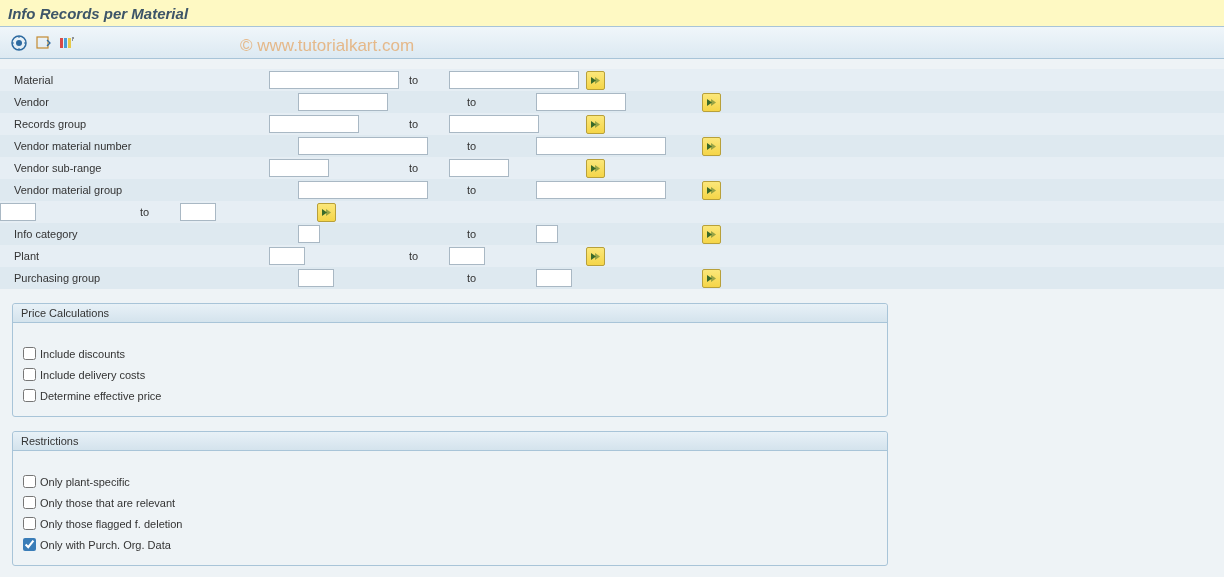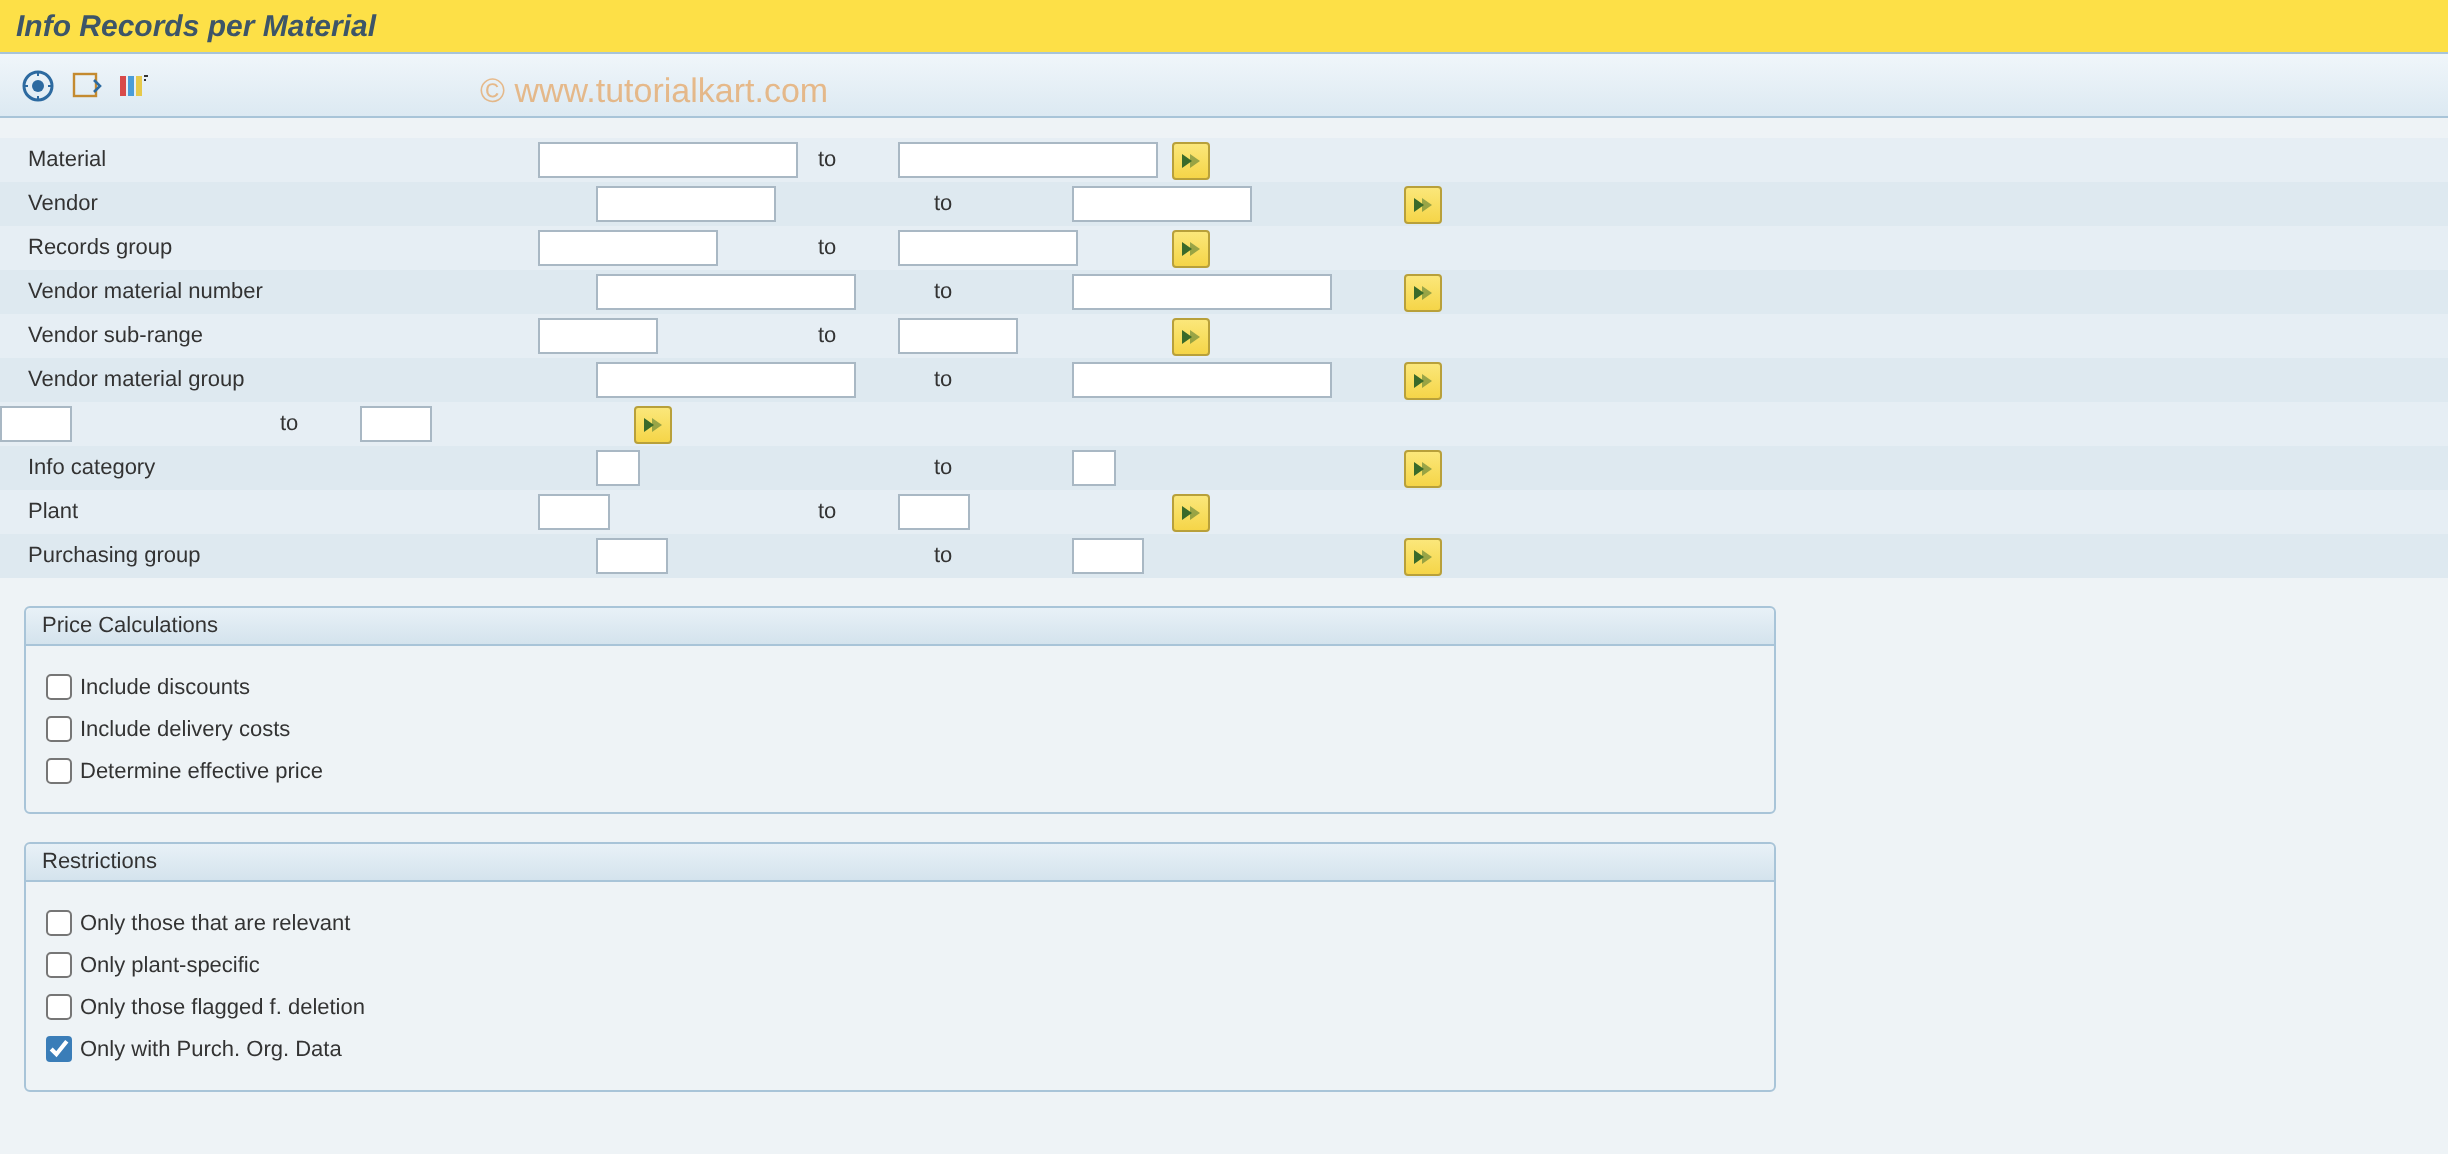--- a/index.html
+++ b/index.html
@@ -1,19 +1,19 @@
 <!DOCTYPE html>
 <html><head>
   <meta charset="utf-8">
   <style>
     * { box-sizing: border-box; margin: 0; padding: 0; font-family: Arial, sans-serif; }
     body { background: #fff; width: 1224px; height: 577px; overflow: hidden; position: relative; }
     
     .title-bar {
-      background: #fde047;
+      background: #fef9c3;
       height: 27px;
       border-bottom: 1px solid #a8c4d8;
       display: flex;
       align-items: center;
       padding-left: 8px;
     }
     .title-bar-text {
       font-size: 15px;
       font-weight: bold;
       font-style: italic;
@@ -114,21 +114,21 @@
     }
     .group-header {
       background: linear-gradient(#e8f1f7, #d4e3ed);
       border-bottom: 1px solid #a8c4d8;
       font-size: 11px;
       color: #333;
       padding: 3px 8px;
       border-radius: 3px 3px 0 0;
     }
     .group-body {
-      padding: 10px 10px 10px 10px;
+      padding: 20px 10px 10px 10px;
     }
     .checkbox-row {
       display: flex;
       align-items: center;
       height: 21px;
       font-size: 11px;
       color: #333;
     }
     .checkbox-row input[type="checkbox"] {
       width: 13px;
@@ -362,25 +362,25 @@
           <span>Determine effective price</span>
         </div>
       </div>
   </div>
 
   <div class="group-box">
     <div class="group-header">Restrictions</div>
     <div class="group-body" id="restrictions-body">
         <div class="checkbox-row">
           <input type="checkbox" style="">
+          <span>Only plant-specific</span>
+        </div>
+        <div class="checkbox-row">
+          <input type="checkbox" style="">
           <span>Only those that are relevant</span>
-        </div>
-        <div class="checkbox-row">
-          <input type="checkbox" style="">
-          <span>Only plant-specific</span>
         </div>
         <div class="checkbox-row">
           <input type="checkbox" style="">
           <span>Only those flagged f. deletion</span>
         </div>
         <div class="checkbox-row">
           <input type="checkbox" checked="" style="">
           <span>Only with Purch. Org. Data</span>
         </div>
       </div>

